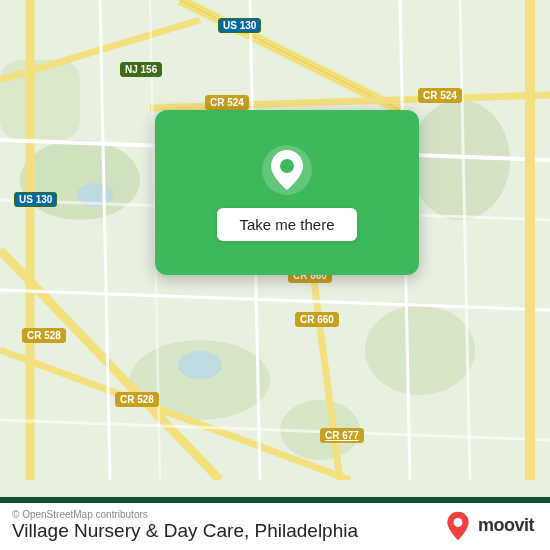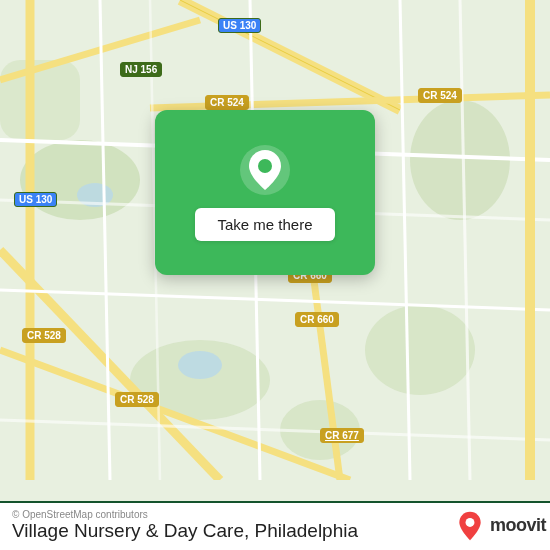--- a/index.html
+++ b/index.html
@@ -20,42 +20,42 @@
       border: 1px solid #bbb;
       border-radius: 3px;
       font-size: 10px;
       font-weight: bold;
       padding: 1px 4px;
       color: #333;
       white-space: nowrap;
       pointer-events: none;
     }
     .map-label.us {
-      background: #3b82f6;
+      background: #0369a1;
       color: white;
       border-color: #3d6b1a;
     }
     .map-label.nj {
       background: #3d6b1a;
       color: white;
       border-color: #3d6b1a;
     }
     .map-label.cr {
       background: #c8a020;
       color: white;
       border-color: #c8a020;
       border-radius: 3px;
     }
 
     
     .card-overlay {
       position: absolute;
       top: 110px;
       left: 155px;
-      width: 220px;
+      width: 264px;
       height: 165px;
       background: #3db85a;
       border-radius: 12px;
       display: flex;
       flex-direction: column;
       align-items: center;
       justify-content: center;
       box-shadow: 0 4px 16px rgba(0,0,0,0.25);
       z-index: 10;
     }
@@ -79,25 +79,25 @@
       box-shadow: 0 1px 4px rgba(0,0,0,0.12);
     }
 
     
     .bottom-bar {
       position: absolute;
       bottom: 0;
       left: 0;
       right: 0;
       background: white;
-      padding: 6px 4px 8px 12px;
+      padding: 6px 16px 8px 12px;
       display: flex;
       align-items: center;
       justify-content: space-between;
-      border-top: 2px solid #14532d;
+      border-top: 6px solid #14532d;
       z-index: 20;
     }
 
     .bottom-left {
       display: flex;
       flex-direction: column;
     }
 
     .osm-credit {
       font-size: 10px;

